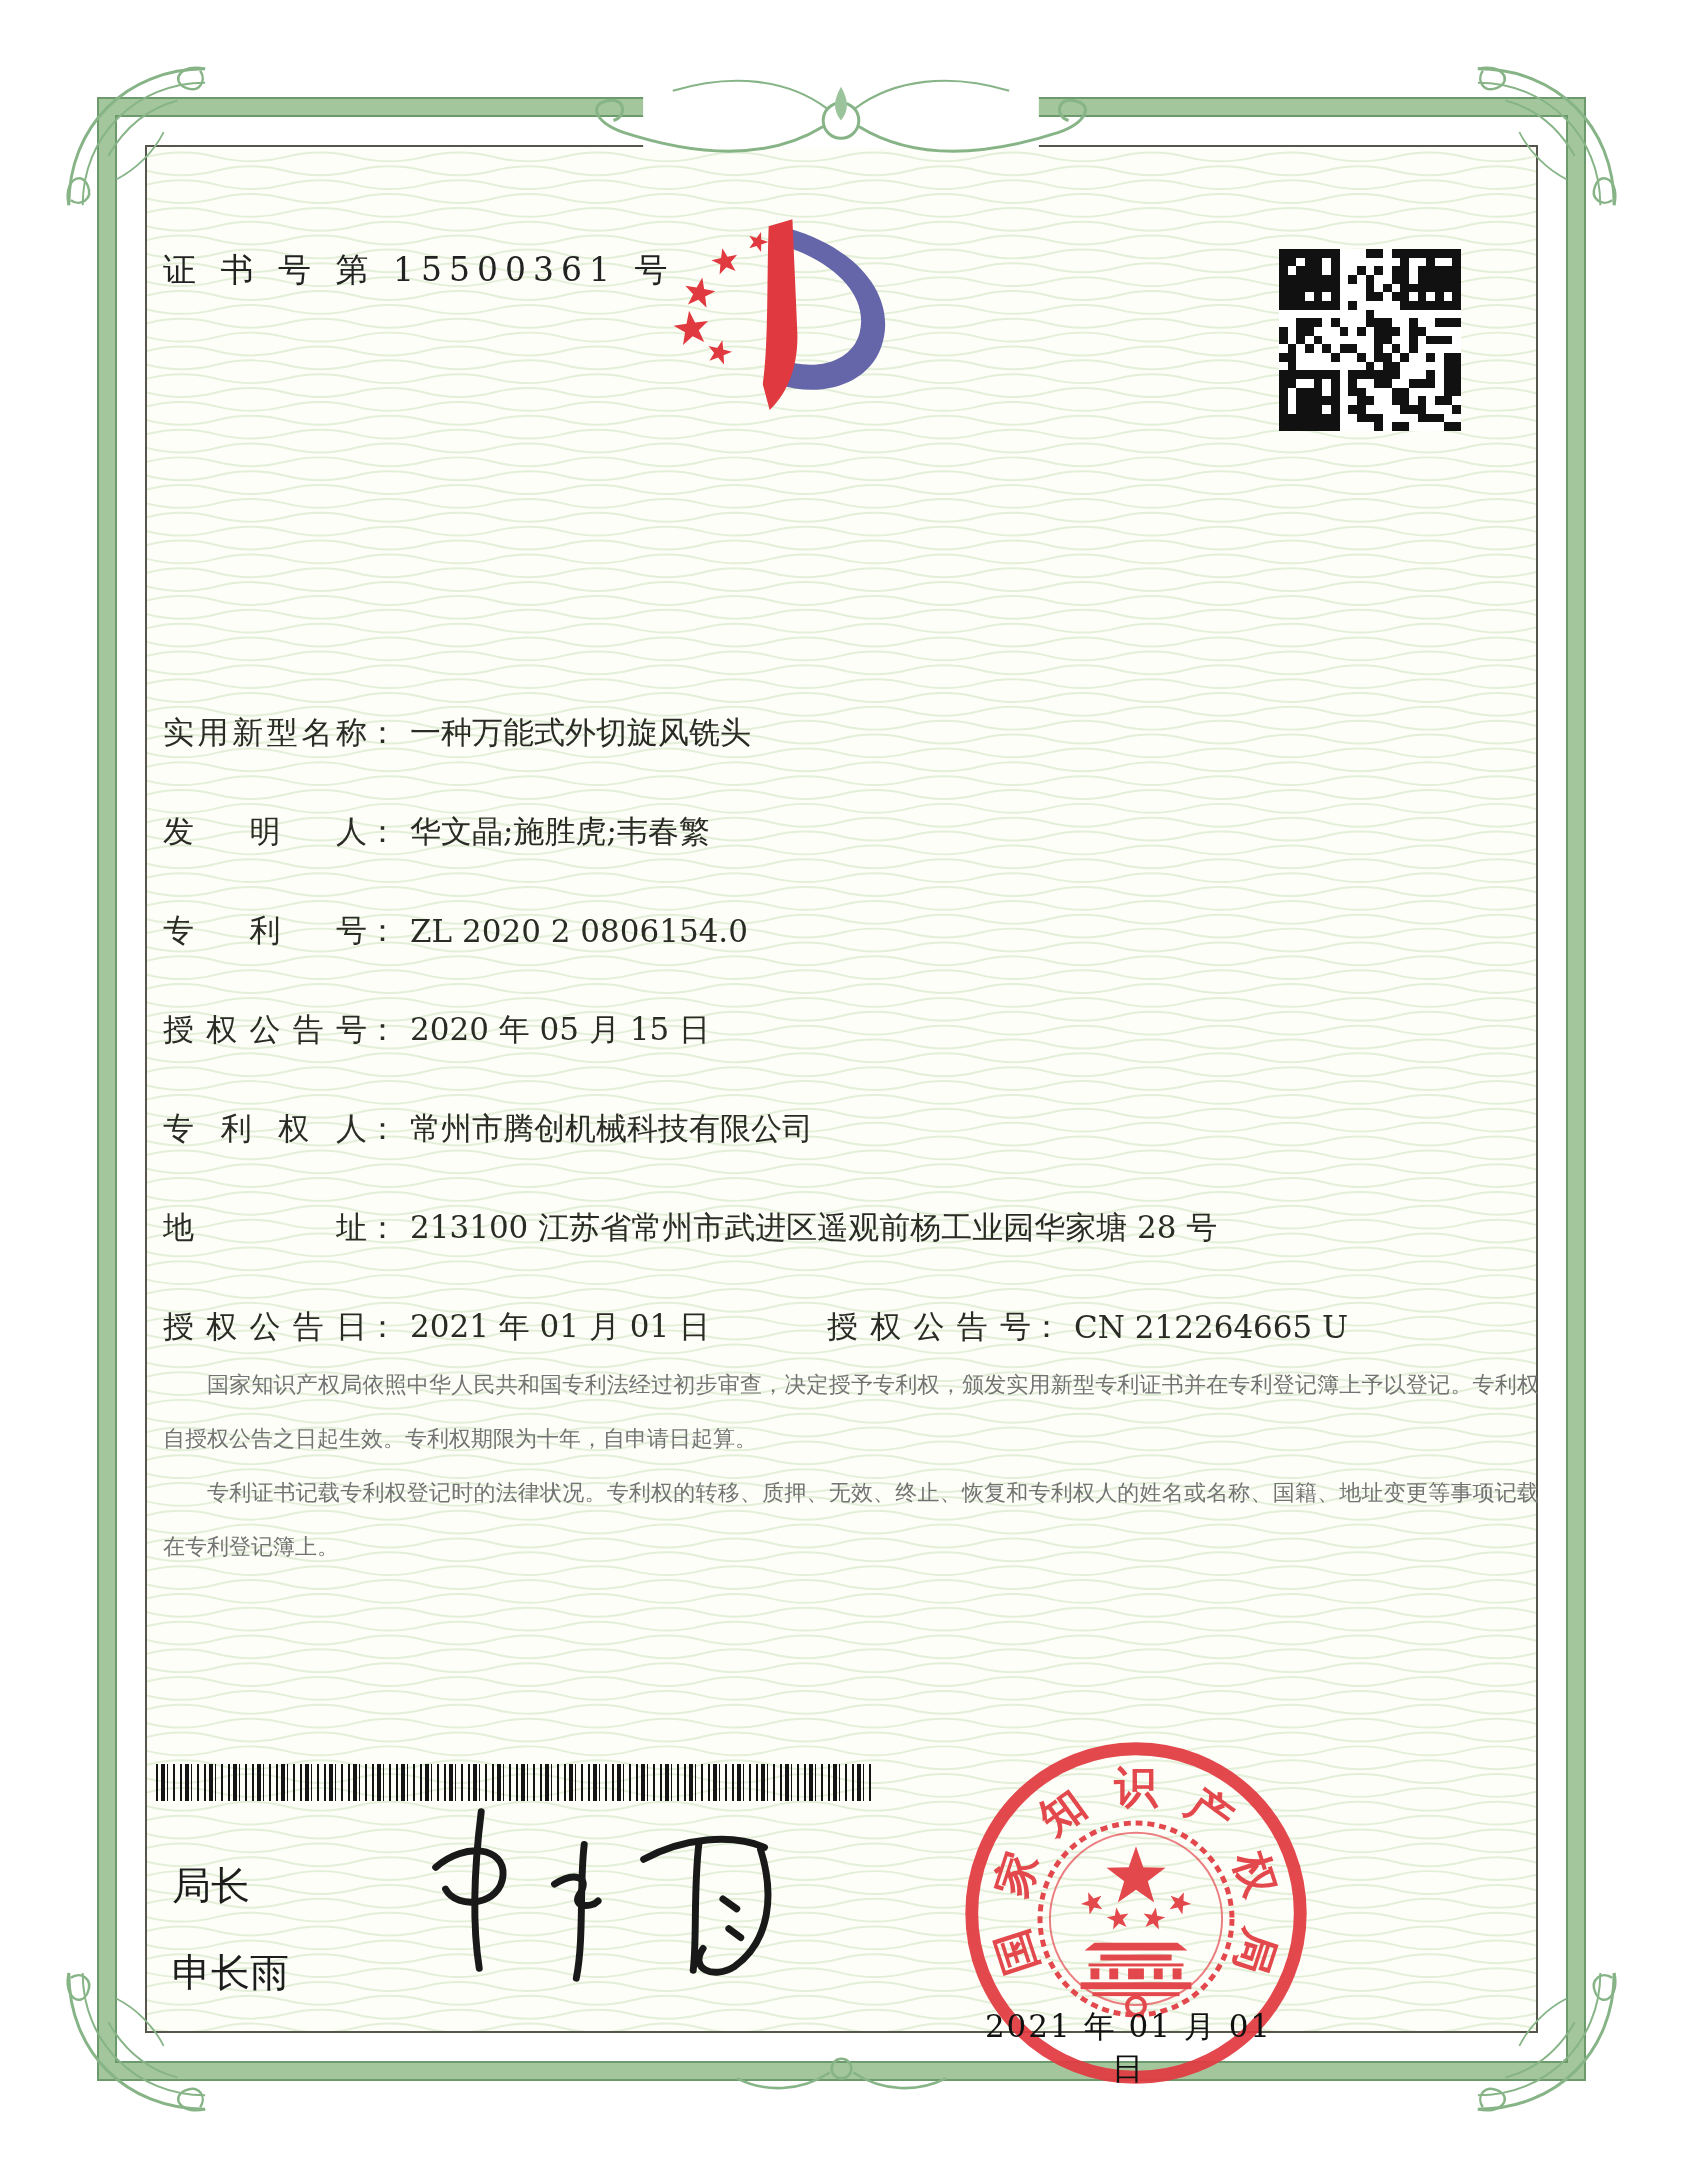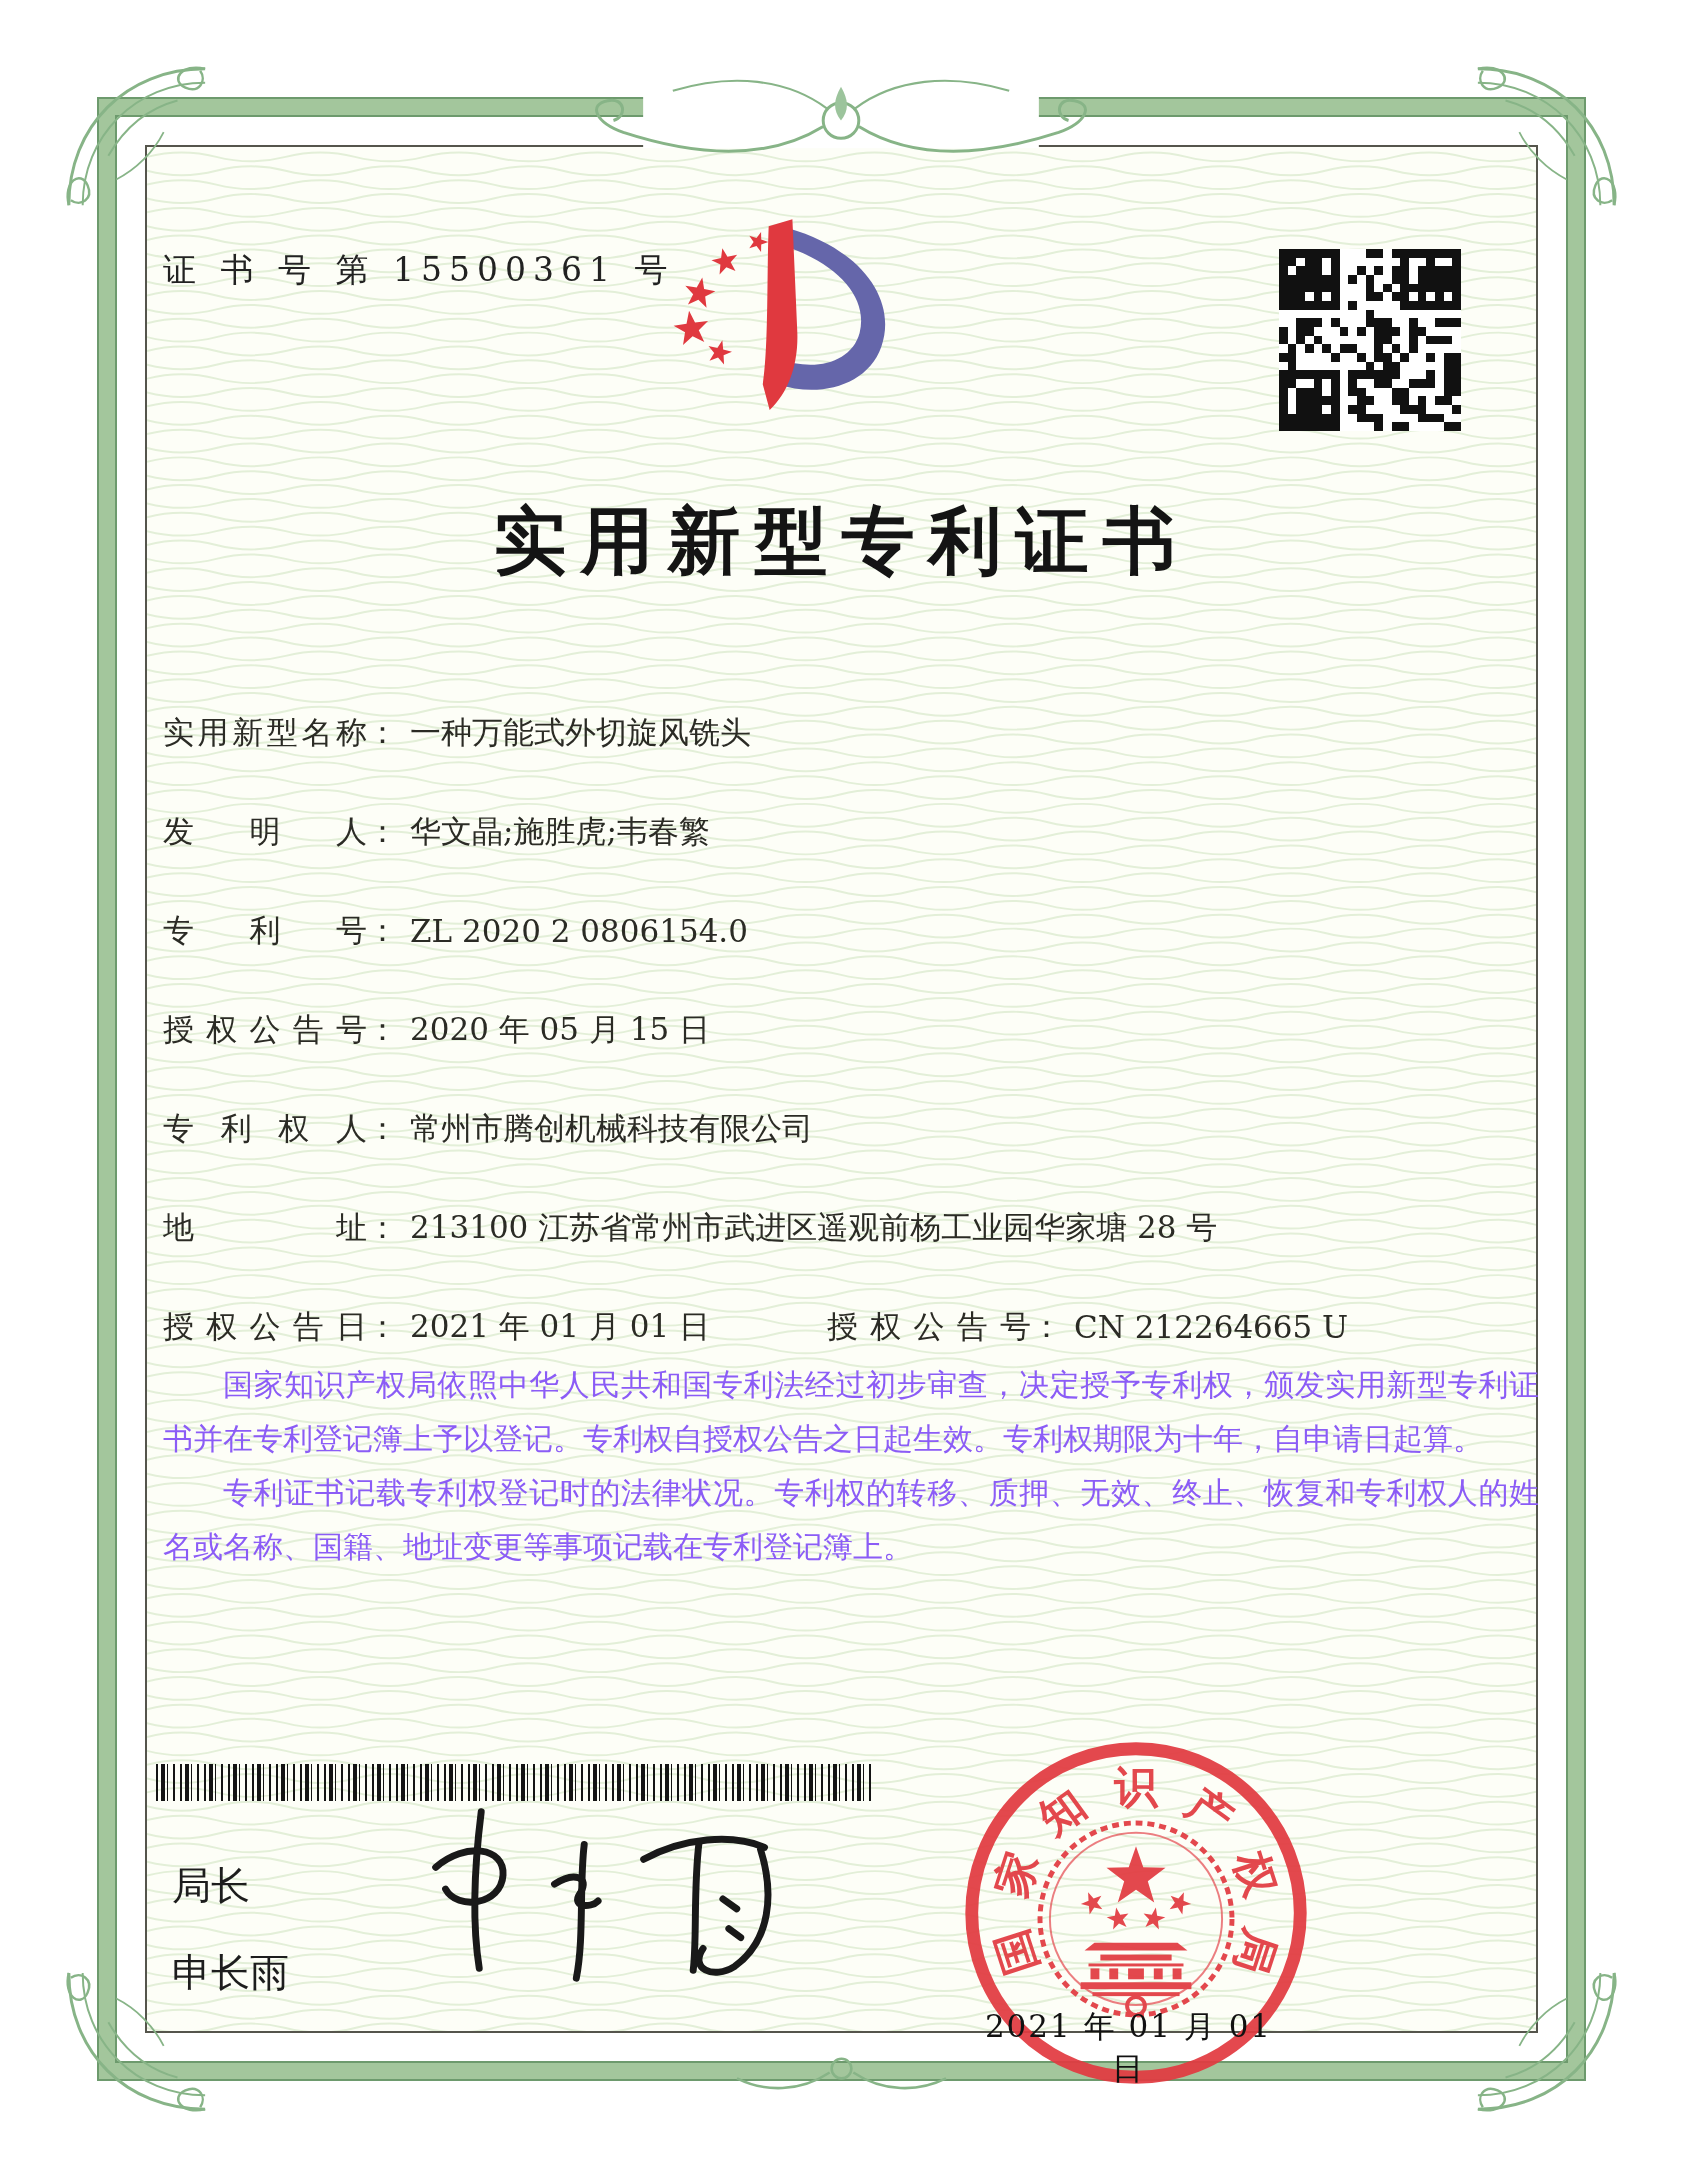--- a/index.html
+++ b/index.html
@@ -46,21 +46,21 @@
     display:inline-block; width:204px; text-align:justify; text-align-last:justify;
     white-space:nowrap;
   }
   .field-colon { margin:0 4px 0 0; }
   .field-value { margin-left:8px; white-space:nowrap; }
   .field-pair-gap { margin-left:117px; }
 
   
   .body-text {
     position:absolute; left:163px; top:1358px; width:1376px; z-index:5;
-    font-size:30px; line-height:54px; color:#8b5cf6;
+    font-size:22px; line-height:54px; color:#737373;
   }
   .body-text p { margin:0; text-indent:2em; text-align:justify; }
 
   
   .barcode {
     position:absolute; left:156px; top:1764px; width:717px; height:37px; z-index:5;
     background:
       repeating-linear-gradient(90deg,
         #141414 0 2px, transparent 2px 5px,
         #141414 5px 9px, transparent 9px 11px,
@@ -727,21 +727,20 @@
       <div class="on"></div>
       <div class="on"></div>
       <div></div>
       <div></div>
       <div></div>
       <div></div>
       <div class="on"></div>
       <div class="on"></div>
     </div>
 
-  <div class="title">实用新型专利证书</div>
 
   <div class="fields">
     <div class="field-row">
       <span class="field-label">实用新型名称</span>
         <span class="field-colon">：</span>
       <span class="field-value">一种万能式外切旋风铣头</span>
     </div>
     <div class="field-row">
       <span class="field-label">发明人</span>
         <span class="field-colon">：</span>

